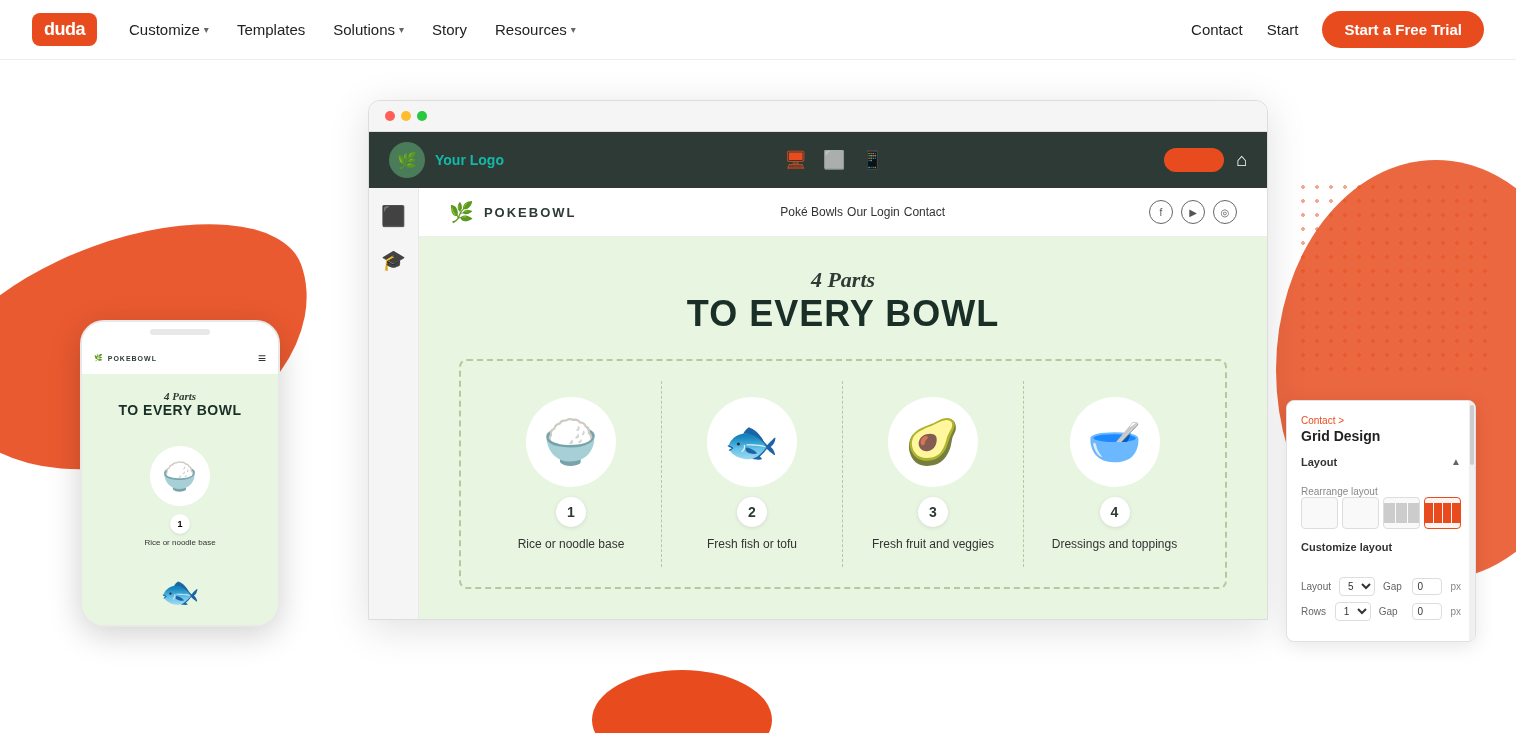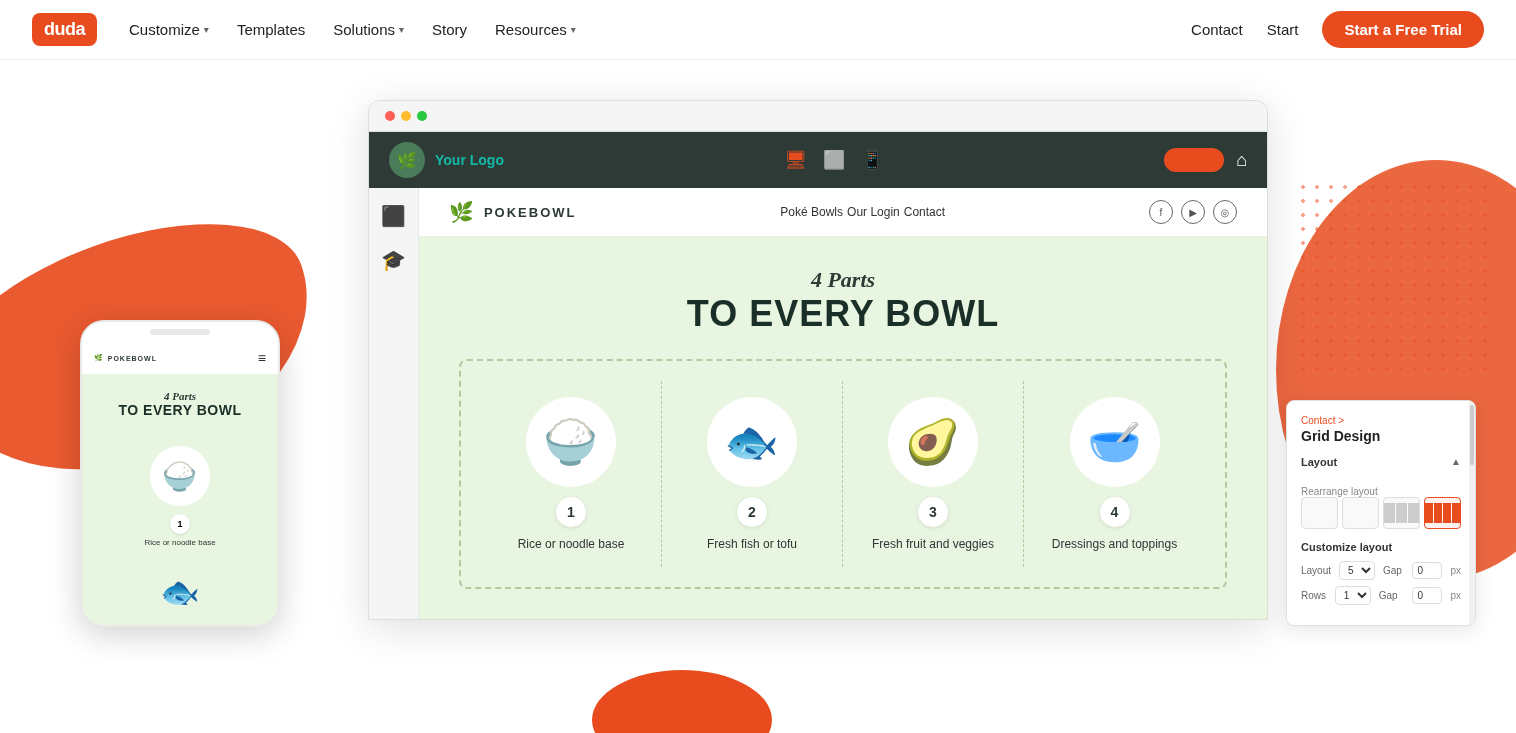--- a/index.html
+++ b/index.html
@@ -175,21 +175,21 @@
     .panel-section-label { font-size: 11px; font-weight: 600; color: #333; margin-bottom: 18px; display: flex; justify-content: space-between; }
     .panel-chevron { font-size: 10px; color: #666; }
     .panel-sublabel { font-size: 10px; color: #888; }
     .panel-layouts { display: grid; grid-template-columns: repeat(4, 1fr); gap: 4px; margin-bottom: 12px; }
     .panel-layout-opt {
       border: 1px solid #ddd; border-radius: 4px; height: 32px;
       display: flex; align-items: center; justify-content: center;
       font-size: 8px; color: #666; cursor: pointer; background: #f9f9f9;
     }
     .panel-layout-opt.active { border-color: #e84c1e; background: #fff3f0; }
-    .panel-customize-label { font-size: 11px; font-weight: 600; color: #333; margin-bottom: 8px; }
+    .panel-customize-label { font-size: 11px; font-weight: 600; color: #333; margin-bottom: 24px; }
     .panel-form-row { display: flex; align-items: center; gap: 8px; margin-bottom: 6px; }
     .panel-form-label { font-size: 10px; color: #666; width: 40px; }
     .panel-select {
       border: 1px solid #ddd; border-radius: 4px; padding: 2px 4px;
       font-size: 10px; color: #333; width: 44px; background: #fff;
     }
     .panel-input-small {
       border: 1px solid #ddd; border-radius: 4px; padding: 2px 4px;
       font-size: 10px; color: #333; width: 30px; background: #fff;
     }

